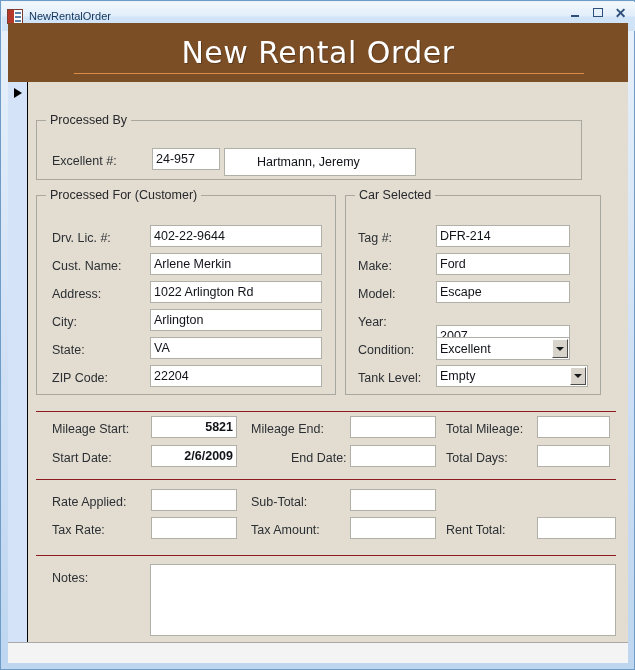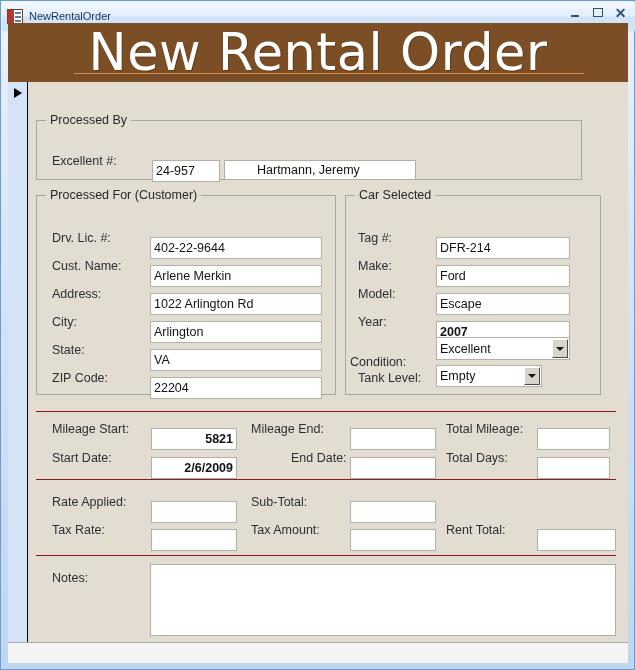--- a/index.html
+++ b/index.html
@@ -125,21 +125,21 @@
   }
   .header-title {
     position: absolute;
     left: 0; top: 0;
     width: 620px;
     height: 59px;
     display: flex;
     align-items: center;
     justify-content: center;
     font-family: "DejaVu Sans", sans-serif;
-    font-size: 51px;
+    font-size: 30px;
     color: #ffffff;
     letter-spacing: 0.5px;
     z-index: 2;
     text-shadow: 1px 1px 0 rgba(0,0,0,0.25);
   }
   .header-rule {
     position: absolute;
     left: 66px; top: 50px;
     width: 510px;
     height: 1px;
@@ -214,21 +214,20 @@
     background: #ffffff;
     border: 1px solid #b0b0a8;
     font-size: 12.5px;
     color: #111319;
     line-height: 1;
     display: flex;
     align-items: center;
     padding: 0 3px;
     white-space: nowrap;
     overflow: hidden;
-    margin-top: 12px;
   }
   .fld.right { justify-content: flex-end; font-weight: bold; }
 
   .combo {
     position: absolute;
     box-sizing: border-box;
     background: #ffffff;
     border: 1px solid #b0b0a8;
     display: flex;
     align-items: center;
@@ -332,21 +331,21 @@
         <span class="rec-arrow"></span>
       </div>
 
       <div class="detail-area">
 
         <div class="groupbox" style="left:7px; top:38px; width:546px; height:60px;">
           <span class="gb-legend">Processed By</span>
         </div>
         <div class="lbl" style="left:23px; top:71px;">Excellent #:</div>
         <div class="fld" style="left:123px; top:66px; width:68px; height:22px;">24-957</div>
-        <div class="fld" style="left:195px; top:66px; width:192px; height:20px;padding-left:32px;">Hartmann, Jeremy</div>
+        <div class="fld" style="left:195px; top:66px; width:192px; height:28px;padding-left:32px;">Hartmann, Jeremy</div>
 
         <div class="groupbox" style="left:7px; top:113px; width:300px; height:200px;">
           <span class="gb-legend">Processed For (Customer)</span>
         </div>
 
         <div class="lbl" style="left:23px; top:148px;">Drv. Lic. #:</div>
         <div class="fld" style="left:121px; top:143px; width:172px; height:22px;">402-22-9644</div>
 
         <div class="lbl" style="left:23px; top:176px;">Cust. Name:</div>
         <div class="fld" style="left:121px; top:171px; width:172px; height:22px;">Arlene Merkin</div>
@@ -370,32 +369,32 @@
         <div class="lbl" style="left:329px; top:148px;">Tag #:</div>
         <div class="fld" style="left:407px; top:143px; width:134px; height:22px;">DFR-214</div>
 
         <div class="lbl" style="left:329px; top:176px;">Make:</div>
         <div class="fld" style="left:407px; top:171px; width:134px; height:22px;">Ford</div>
 
         <div class="lbl" style="left:329px; top:204px;">Model:</div>
         <div class="fld" style="left:407px; top:199px; width:134px; height:22px;">Escape</div>
 
         <div class="lbl" style="left:329px; top:232px;">Year:</div>
-        <div class="fld" style="left:407px; top:227px; width:134px; height:22px;font-weight:bold;">2007</div>
-
-        <div class="lbl" style="left:321px; top:260px;margin-top:12px;">Condition:</div>
+        <div class="fld" style="left:407px; top:243px; width:134px; height:22px;">2007</div>
+
+        <div class="lbl" style="left:329px; top:260px;">Condition:</div>
         <div class="combo" style="left:407px; top:255px; width:134px; height:23px;">
           <span>Excellent</span>
           <span class="combo-btn">
               <span class="car"></span>
             </span>
         </div>
 
         <div class="lbl" style="left:329px; top:288px;">Tank Level:</div>
-        <div class="combo" style="left:407px; top:283px; width:106px; height:22px;align-items:center;">
+        <div class="combo" style="left:407px; top:283px; width:152px; height:22px;align-items:center;">
           <span>Empty</span>
           <span class="combo-btn">
               <span class="car"></span>
             </span>
         </div>
 
         <div class="rule" style="left:7px; top:329px; width:580px;"></div>
 
         <div class="lbl" style="left:23px; top:339px;">Mileage Start:</div>
         <div class="fld right" style="left:122px; top:334px; width:86px; height:22px;">5821</div>

